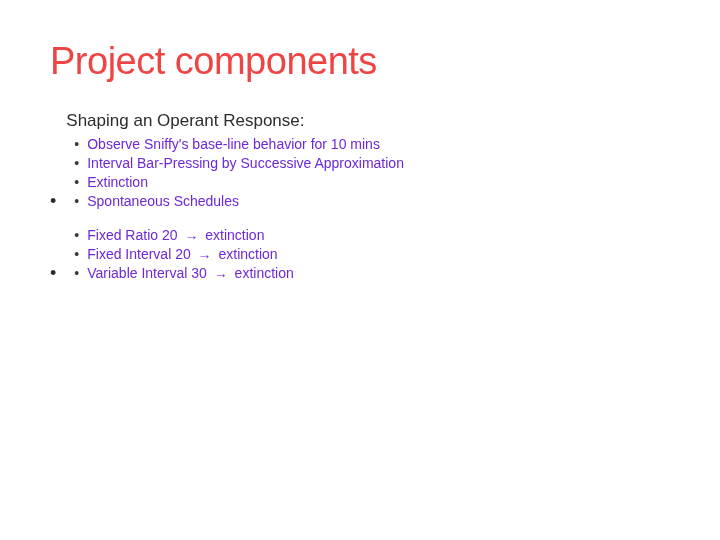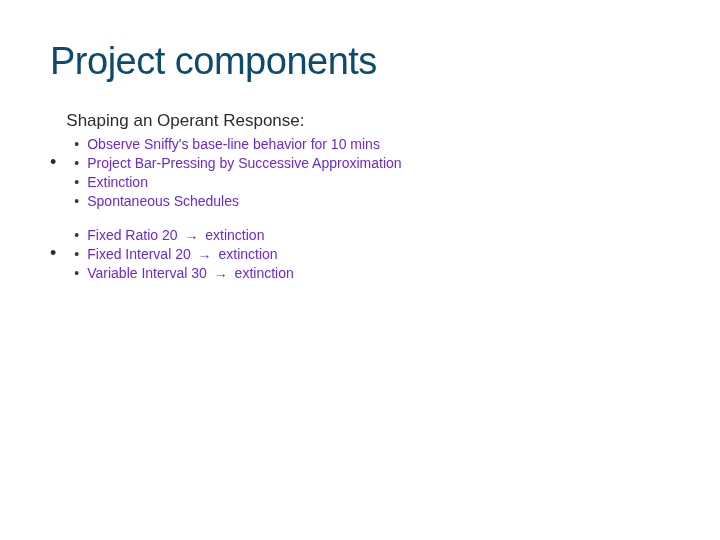--- a/index.html
+++ b/index.html
@@ -23,36 +23,36 @@
       width: 720px;
       height: 540px;
       padding: 40px 50px 30px 50px;
       background: #ffffff;
       position: relative;
     }
 
     .slide-title {
       font-size: 38px;
       font-weight: 300;
-      color: #0c4a6e;
+      color: #ef4444;
       margin-bottom: 28px;
       letter-spacing: -0.5px;
     }
 
     .main-bullets {
       list-style: none;
       padding: 0;
     }
 
     .main-bullets > li {
       font-size: 17px;
       color: #2c2c2c;
       margin-bottom: 10px;
       display: flex;
-      align-items: center;
+      align-items: flex-end;
     }
 
     .main-bullets > li::before {
       content: '•';
       margin-right: 10px;
       font-size: 18px;
       color: #2c2c2c;
       flex-shrink: 0;
       margin-top: 1px;
     }
@@ -106,21 +106,21 @@
   <ul class="main-bullets">
 
     <li>
       <div class="main-bullet-content">
         <span class="main-bullet-label">Shaping an Operant Response:</span>
         <ul class="sub-bullets">
           <li>
             <span>Observe Sniffy's base-line behavior for 10 mins</span>
           </li>
           <li>
-            <span>Project Bar-Pressing by Successive Approximation</span>
+            <span>Interval Bar-Pressing by Successive Approximation</span>
           </li>
           <li>
             <span>Extinction</span>
           </li>
           <li>
             <span>Spontaneous Schedules</span>
           </li>
         </ul>
       </div>
     </li>

